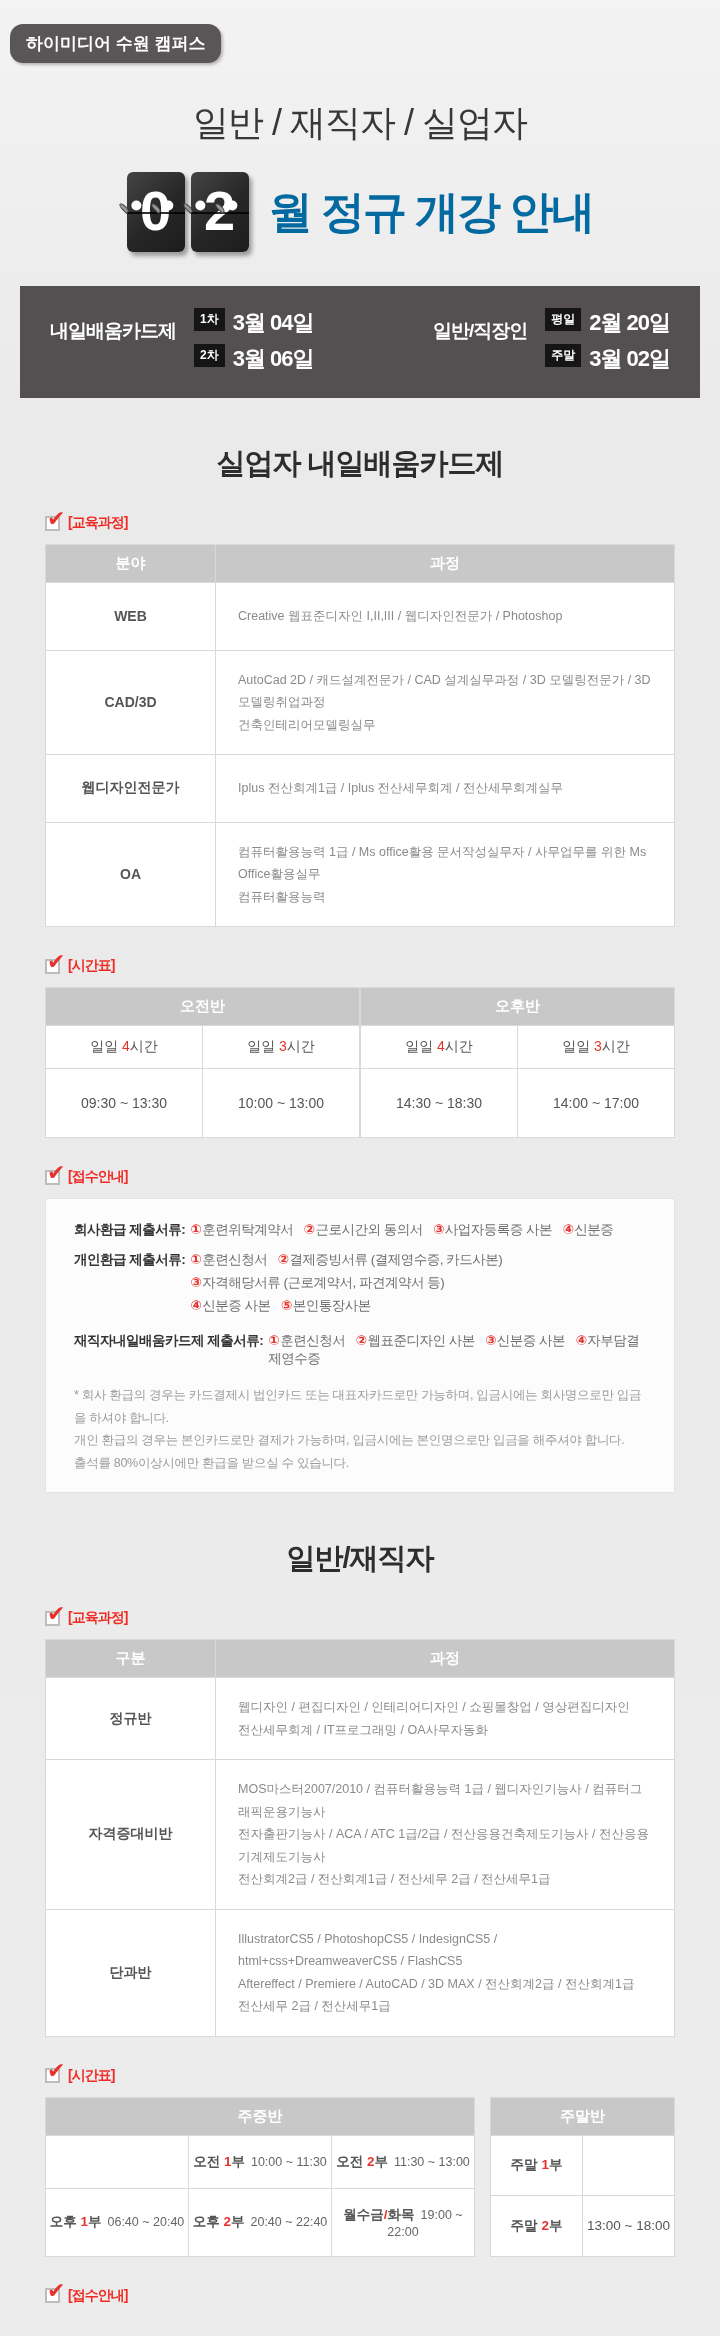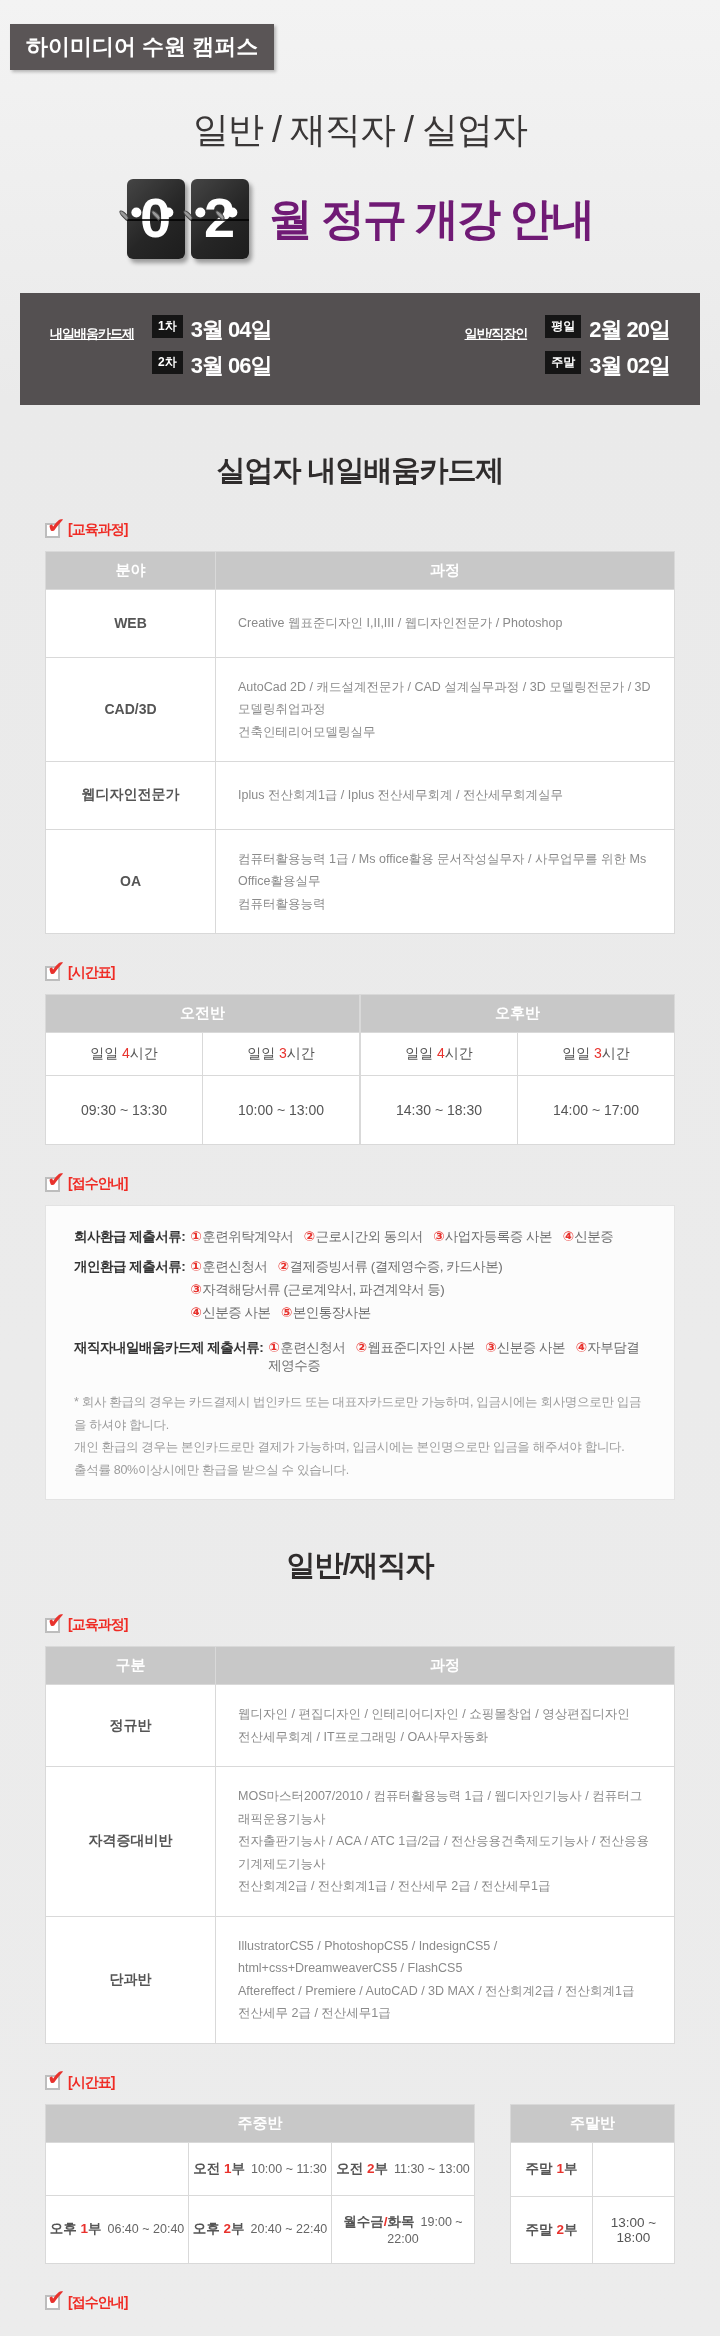--- a/index.html
+++ b/index.html
@@ -5,40 +5,40 @@
   * { margin:0; padding:0; box-sizing:border-box; }
   html,body { width:720px; }
   body {
     font-family:"Liberation Sans","DejaVu Sans",sans-serif;
     background:linear-gradient(#f3f3f3,#eaeaea 400px,#ececec);
     color:#333; width:720px; height:2336px; overflow:hidden; position:relative;
   }
   .wrap { width:630px; margin:0 auto; }
 
   
-  .chip { display:inline-block; background:#5a5556; color:#fff; font-size:22px; font-weight:bold;
-    padding:8px 16px; margin:24px 0 0 10px; box-shadow:2px 2px 3px rgba(0,0,0,.25); }
+  .chip { display:inline-block; background:#5a5556; color:#fff; font-size:17px; font-weight:bold;
+    padding:8px 16px; margin:24px 0 0 10px; box-shadow:2px 2px 3px rgba(0,0,0,.25);border-radius:13px; }
 
   
   .audience { text-align:center; font-size:36px; font-weight:normal; color:#3a3737; letter-spacing:-1px; margin-top:36px; }
   .clockrow { display:flex; justify-content:center; align-items:center; gap:20px; margin-top:16px; height:96px; }
   .tiles { display:flex; gap:6px; }
   .tile { width:58px; height:80px; background:linear-gradient(135deg,#454545 0%,#262626 55%,#1d1d1d 100%);
     border-radius:6px; color:#fff; font-size:56px; font-weight:bold; text-align:center; line-height:78px;
     position:relative; box-shadow:3px 4px 4px rgba(0,0,0,.35); }
   .tile::before { content:""; position:absolute; left:0; right:0; top:50%; height:2px; background:rgba(0,0,0,.8); }
   .tile .pin { position:absolute; top:45%; width:5px; height:12px; background:#9a9a9a; border:1px solid #444; }
   .tile .pin.l { left:-3px; } .tile .pin.r { right:-3px; }
-  .month-title { font-size:44px; font-weight:bold; color:#701a75; letter-spacing:-2px; }
+  .month-title { font-size:44px; font-weight:bold; color:#0369a1; letter-spacing:-2px; }
 
   
   .openbar { width:680px; margin:26px auto 0; background:#545051; color:#fff; padding:22px 30px 24px;
     display:flex; justify-content:space-between; }
   .obgroup { display:flex; align-items:flex-start; gap:18px; }
-  .oblabel { font-size:13px; font-weight:bold; margin-top:10px; letter-spacing:-1px;text-decoration:underline; }
+  .oblabel { font-size:19px; font-weight:bold; margin-top:10px; letter-spacing:-1px; }
   .obrows { display:flex; flex-direction:column; gap:6px; }
   .obrow { display:flex; align-items:flex-start; gap:8px; }
   .obbadge { background:#151515; color:#fff; font-size:12px; font-weight:bold; padding:3px 6px; }
   .obdate { font-size:22px; font-weight:bold; letter-spacing:-1px; }
 
   
   .bighead { text-align:center; font-size:29px; font-weight:bold; color:#2f2c2c; letter-spacing:-1px; margin-top:46px; }
   .sec-label { display:flex; align-items:center; gap:8px; margin:30px 0 12px; }
   .chk { position:relative; width:15px; height:15px; border:2px solid #bdbdbd; background:#fff; display:inline-block; }
   .chk i { position:absolute; top:-12px; left:0; font-style:normal; color:#e8322d; font-size:22px; font-weight:bold; }
@@ -65,21 +65,21 @@
   .doclabel { color:#333; font-weight:bold; white-space:nowrap; margin-right:5px; letter-spacing:-0.5px; }
   .docitems { color:#6f6f6f; letter-spacing:-0.5px; }
   .docitems .ln { margin-bottom:5px; }
   .ditem { margin-right:7px; }
   .cnum { font-style:normal; color:#e8322d; font-weight:bold; margin-right:1px; }
   .note { color:#9b9b9b; font-size:12.5px; line-height:1.8; margin-top:16px; white-space:pre-line; letter-spacing:-0.3px; }
 
   
   .wkt { width:430px; }
   .wkt td { width:33.33%; }
-  .wke { width:165px; }
+  .wke { width:185px; }
   .wke td { width:50%; }
   .wkt td,.wke td { text-align:center; font-size:13.5px; color:#555; padding:17px 0; background:#fff; }
   .tname { font-weight:bold; }
   .ttime { margin-left:6px; font-size:12.5px; color:#666; }
   .pin { position:absolute; left:50%; top:26px; transform:translate(-50%,-50%) rotate(-45deg); width:24px; height:24px;
     border-radius:50% 50% 50% 0; }
   .pin::after { content:""; position:absolute; left:7px; top:7px; width:10px; height:10px; border-radius:50%; background:#fff; }
 </style>
 </head>
 <body>

